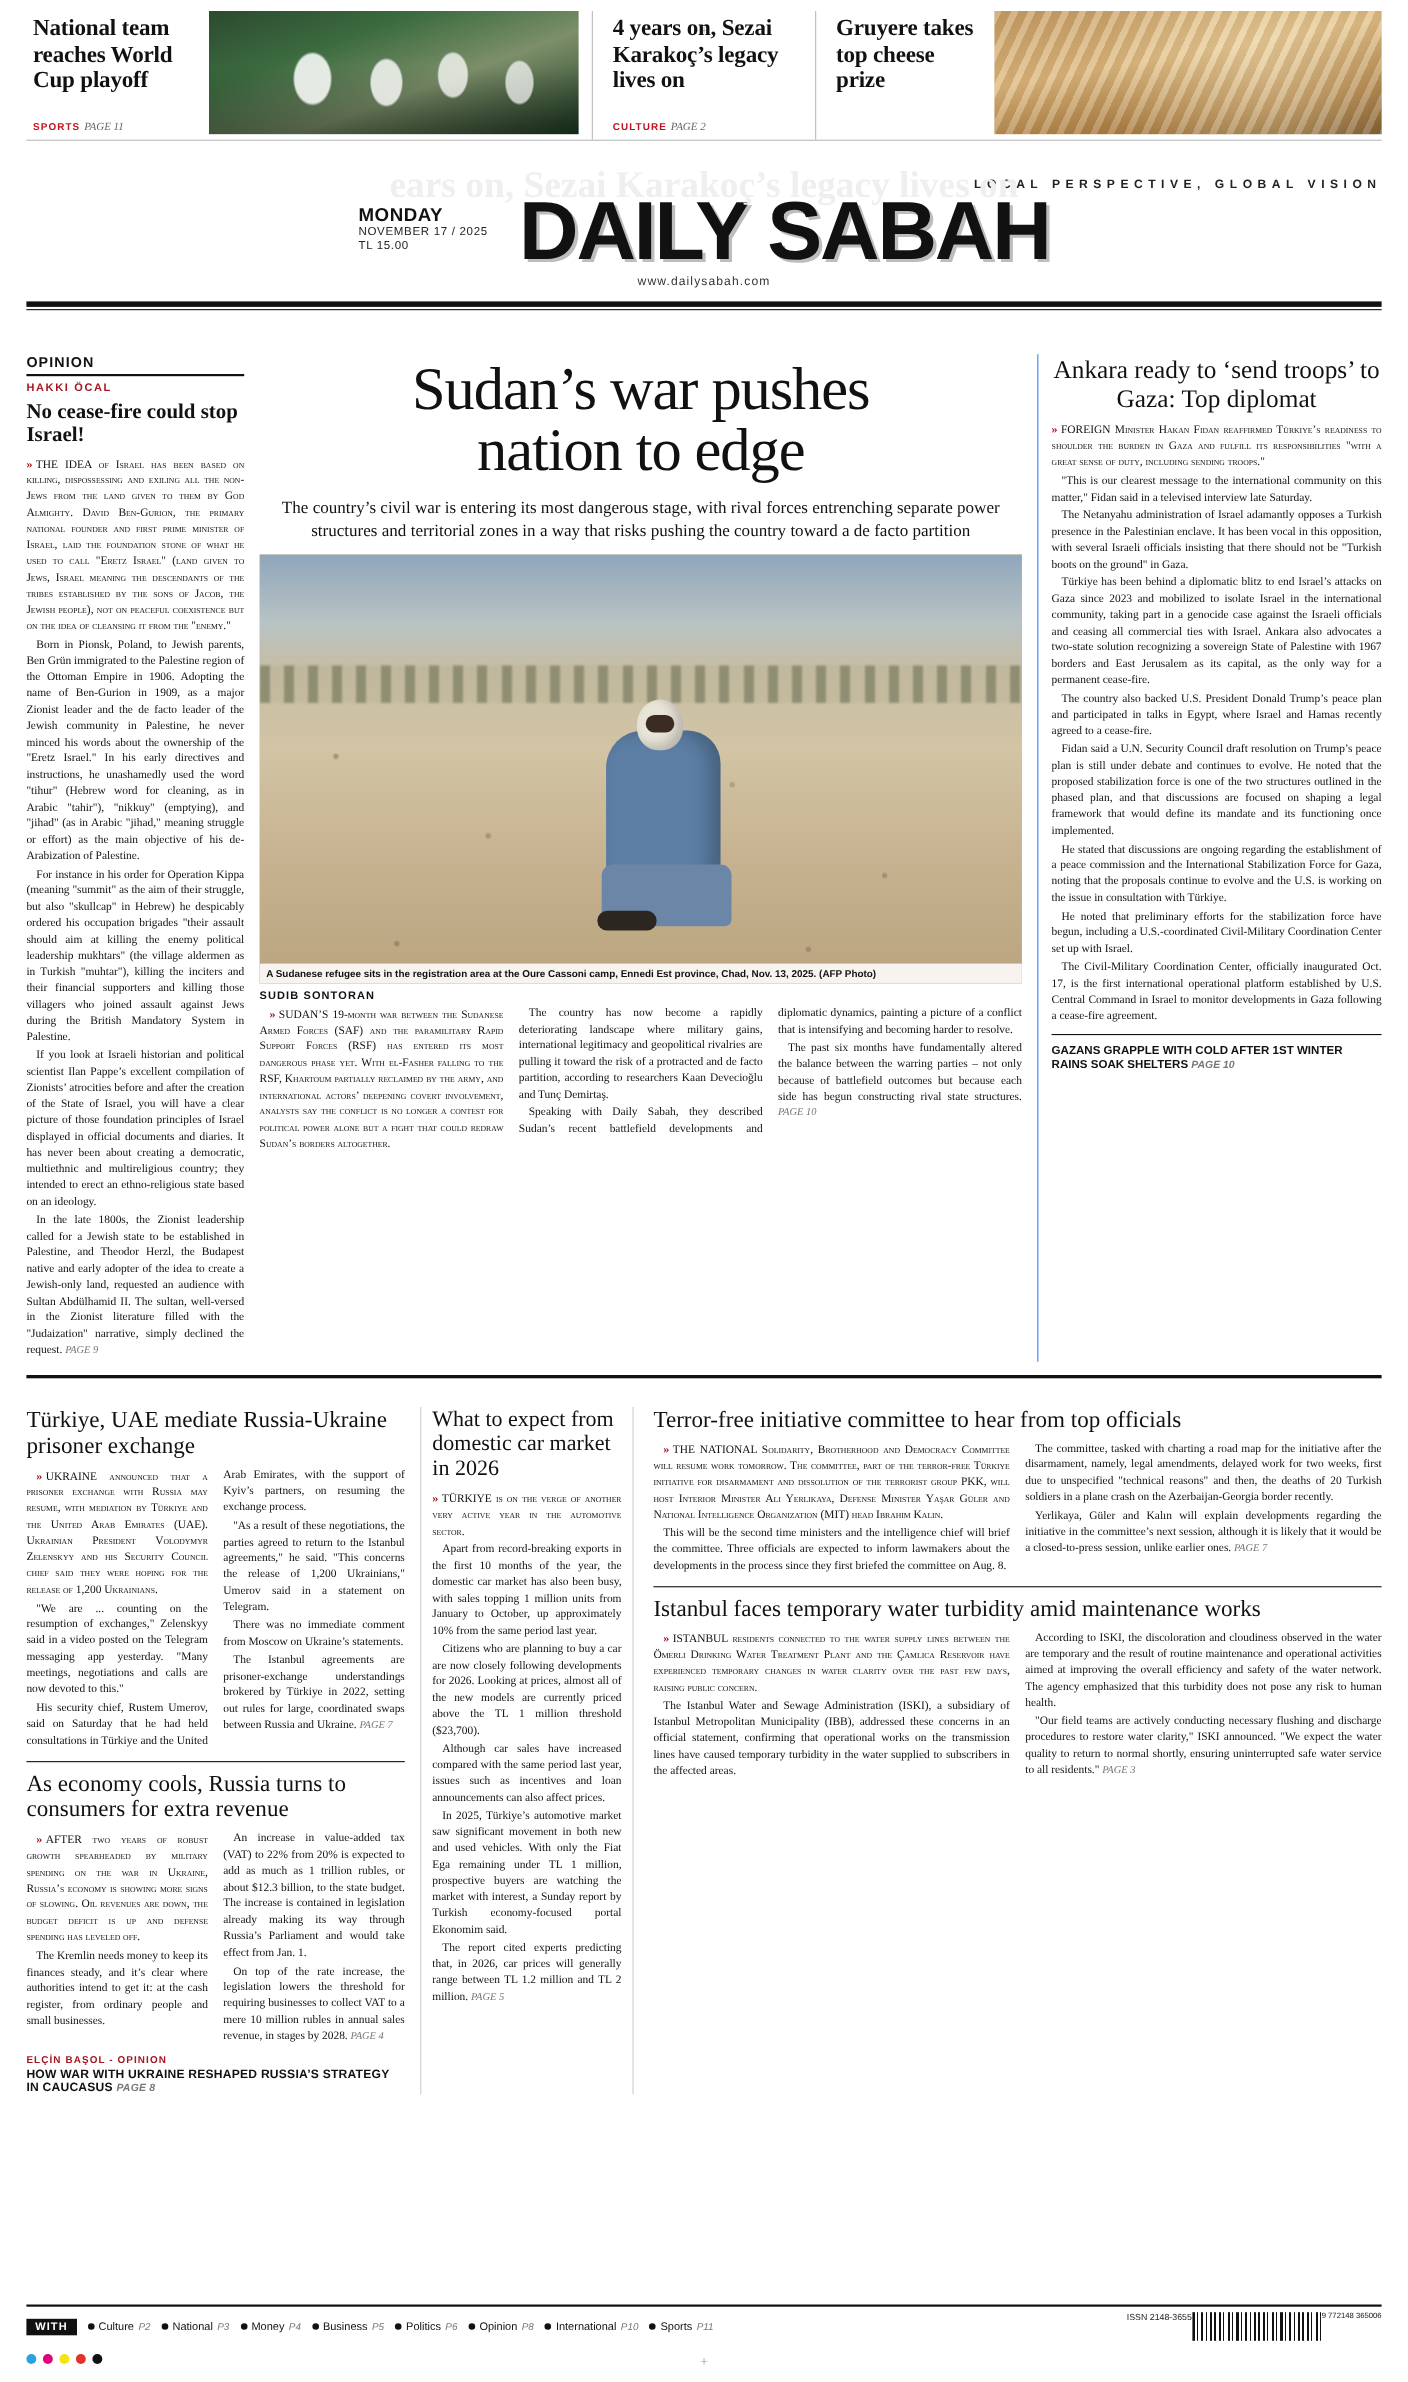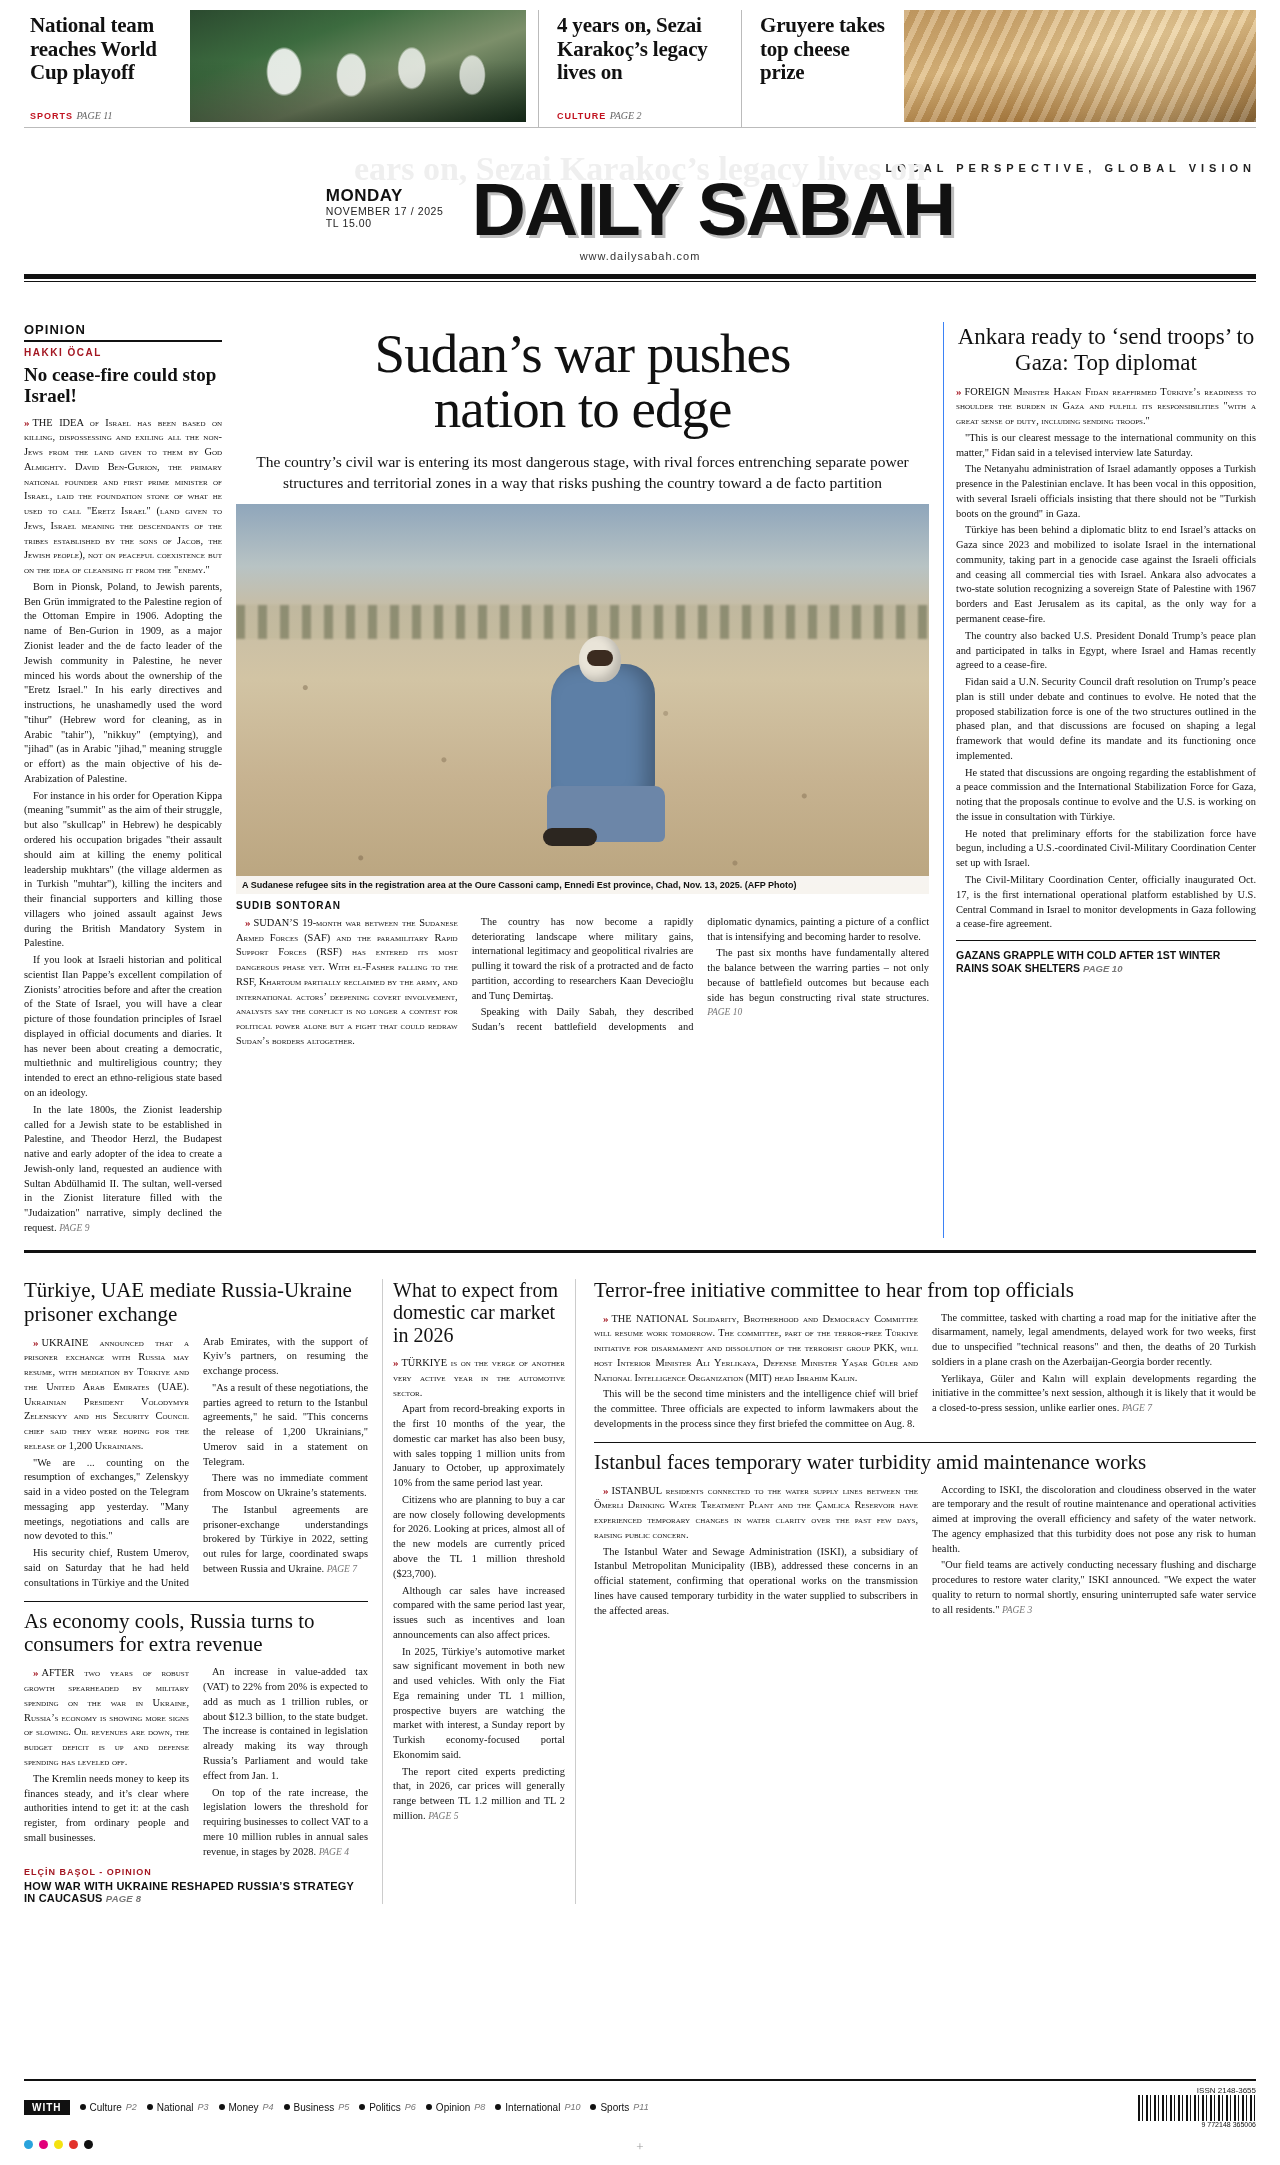--- a/index.html
+++ b/index.html
@@ -140,21 +140,21 @@
   .promo { font-family:"Liberation Sans", sans-serif; font-size:11px; font-weight:700; letter-spacing:.2px; margin-top:3px; }
 
   
   .footer { position:absolute; left:24px; right:24px; bottom:26px; }
   .foot-rule { height:2px; background:#111; }
   .index-bar { display:flex; align-items:center; gap:10px; padding:5px 0 4px; font-family:"Liberation Sans", sans-serif; font-size:10px; }
   .index-label { background:#111; color:#fff; font-weight:700; padding:2px 8px; letter-spacing:1px; font-size:10px; }
   .idx-item { display:flex; align-items:center; gap:4px; }
   .bullet { width:6px; height:6px; background:#111; border-radius:50%; display:inline-block; }
   .idx-item em { font-style:italic; color:#777; font-size:9px; }
-  .barcode { margin-left:auto; display:flex; flex-direction:column; align-items:flex-end; }
+  .barcode { margin-left:auto; display:flex; flex-direction:row; align-items:flex-start; }
   .barcode .issn { font-size:8px; font-family:"Liberation Sans", sans-serif; color:#222; }
   .bars { height:26px; width:118px;
     background:repeating-linear-gradient(90deg,#111 0 2px, #fff 2px 4px, #111 4px 5px, #fff 5px 8px); }
   .bars-num { font-size:7px; font-family:"Liberation Sans", sans-serif; }
   .cmyk { display:flex; gap:6px; align-items:center; margin-top:8px; }
   .dot { width:9px; height:9px; border-radius:50%; display:inline-block; }
   .foot-cross { position:absolute; left:50%; bottom:-6px; transform:translateX(-50%); color:#999; font-size:13px;}
 </style>
 </head>
 <body>

